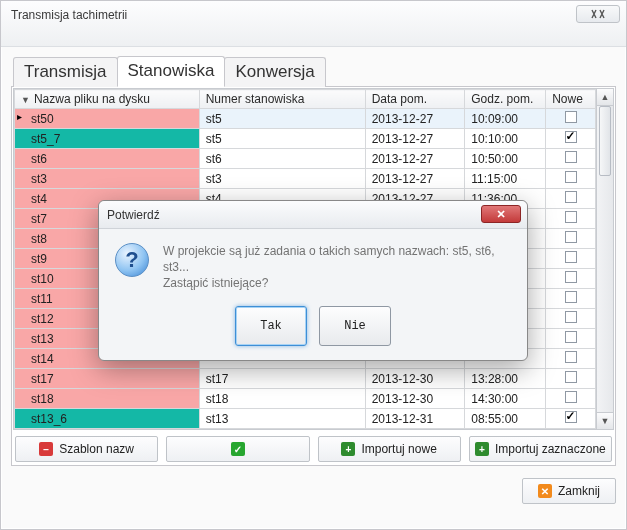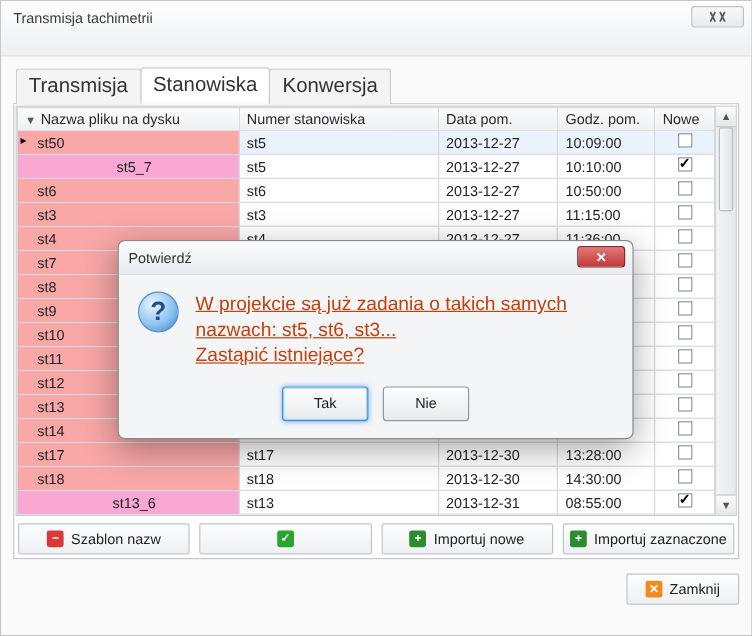--- a/index.html
+++ b/index.html
@@ -60,21 +60,21 @@
   th .sort { font-size:9px; color:#555; margin-right:4px; }
   col.c0 { width:178px; }
   col.c1 { width:160px; }
   col.c2 { width:96px; }
   col.c3 { width:78px; }
   col.c4 { width:48px; }
 
   tr.row td:first-child { padding-left:16px; position:relative; }
   .rowptr { position:absolute; left:2px; top:2px; font-size:10px; color:#000; }
   .pink td:first-child { background:#f9a7a7; }
-  .green td:first-child { background:#f9a8d4;text-align:center; }
+  .green td:first-child { background:#14b8a6; }
   .sel td { background:#eaf3fb; }
 
   .chk {
     display:inline-block; width:12px; height:12px; border:1px solid #8f98a3;
     background:#fff; margin:0 auto; position:relative;
   }
   .chk.checked::after {
     content:"✓"; position:absolute; left:0; top:-3px; font-size:12px; font-weight:bold; color:#000;
   }
   td.center { text-align:center; }
@@ -135,26 +135,26 @@
     font-size:11px; font-weight:bold;
   }
   .modal-body { padding:14px 16px 6px 16px; display:flex; gap:14px; }
   .qmark {
     width:34px; height:34px; border-radius:50%;
     background:radial-gradient(circle at 35% 30%, #eaf4ff, #8fc4f2 55%, #4a90d9 90%);
     border:1px solid #5b8fc5;
     display:flex; align-items:center; justify-content:center; color:#1f4f8f; font-size:22px; font-weight:bold;
     flex-shrink:0;
   }
-  .modal-text { font-size:16px; color:#c2410c; line-height:1.35;text-decoration:underline; }
+  .modal-text { font-size:12px; color:#737373; line-height:1.35; }
   .modal-btns { display:flex; gap:12px; justify-content:center; padding:8px 0 14px 0; }
   .mbtn {
-    min-width:72px; height:29px; border:1px solid #8f98a3; border-radius:3px;
+    min-width:72px; height:40px; border:1px solid #8f98a3; border-radius:3px;
     background:linear-gradient(#fdfdfe,#e8eaed);
-    display:flex; align-items:center; justify-content:center; font-size:12px;
+    display:flex; align-items:center; justify-content:center; font-size:12px;font-family:Liberation Mono, monospace;
   }
   .mbtn.default {
     border:1px solid #3e8fd6;
     box-shadow:0 0 0 1px #a7d3f5 inset, 0 0 4px rgba(62,143,214,0.6);
   }
 </style>
 </head>
 <body>
 
 <div class="outer">

